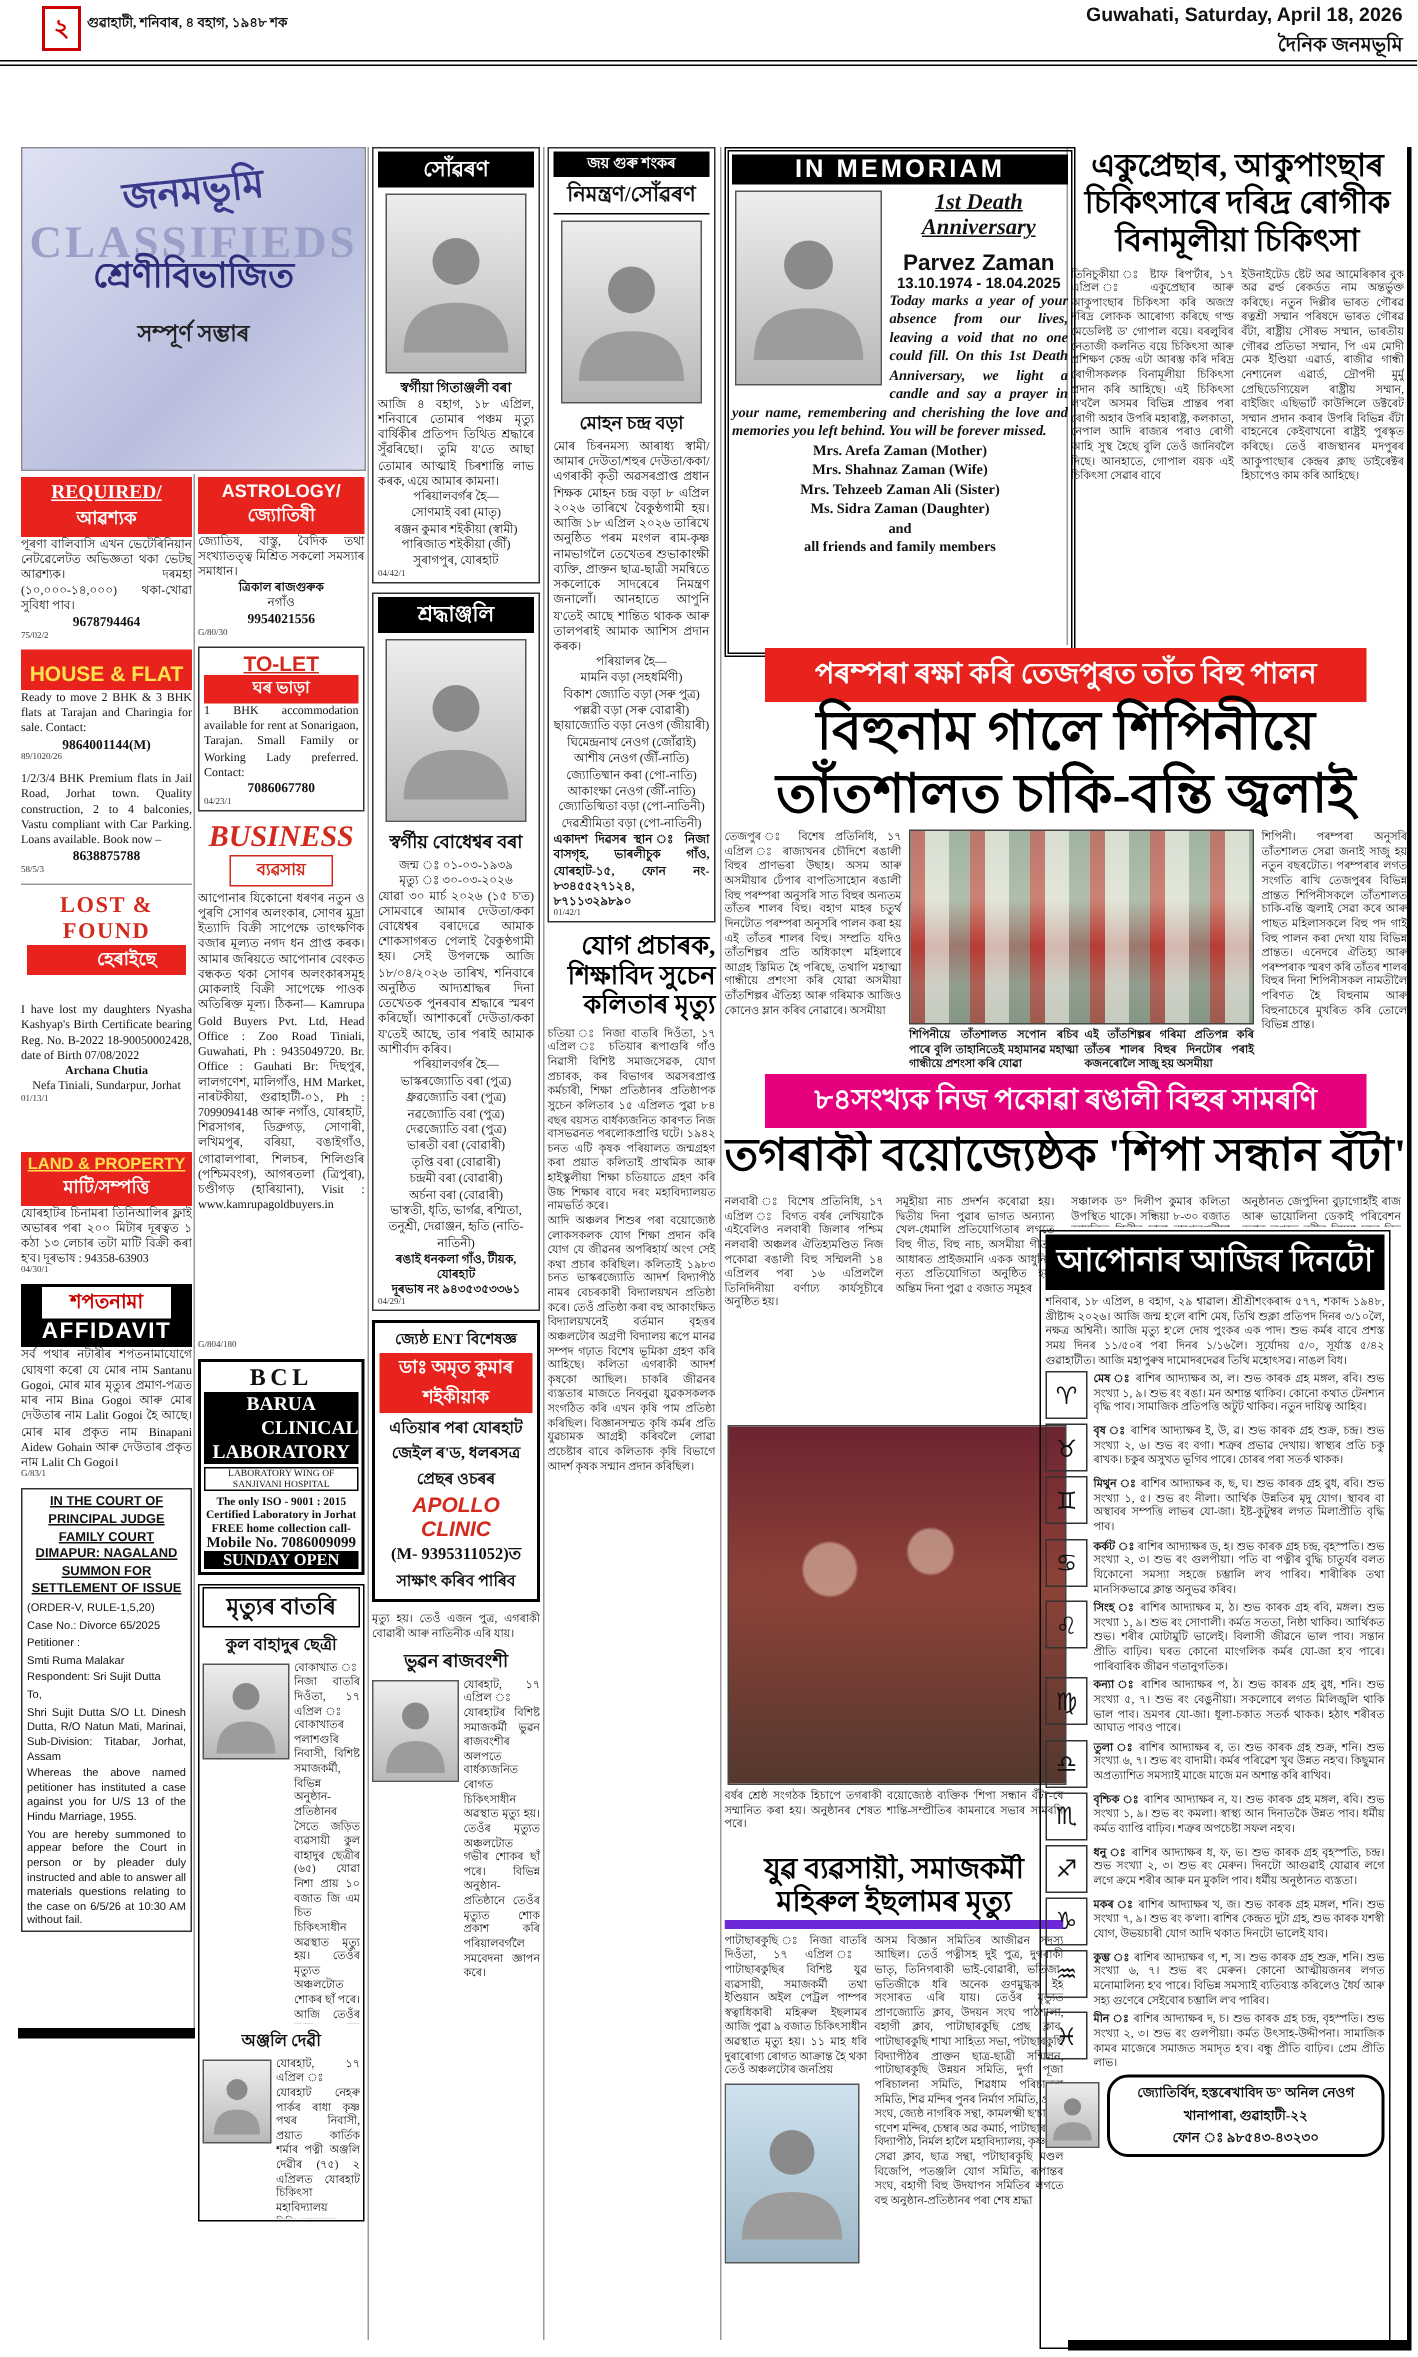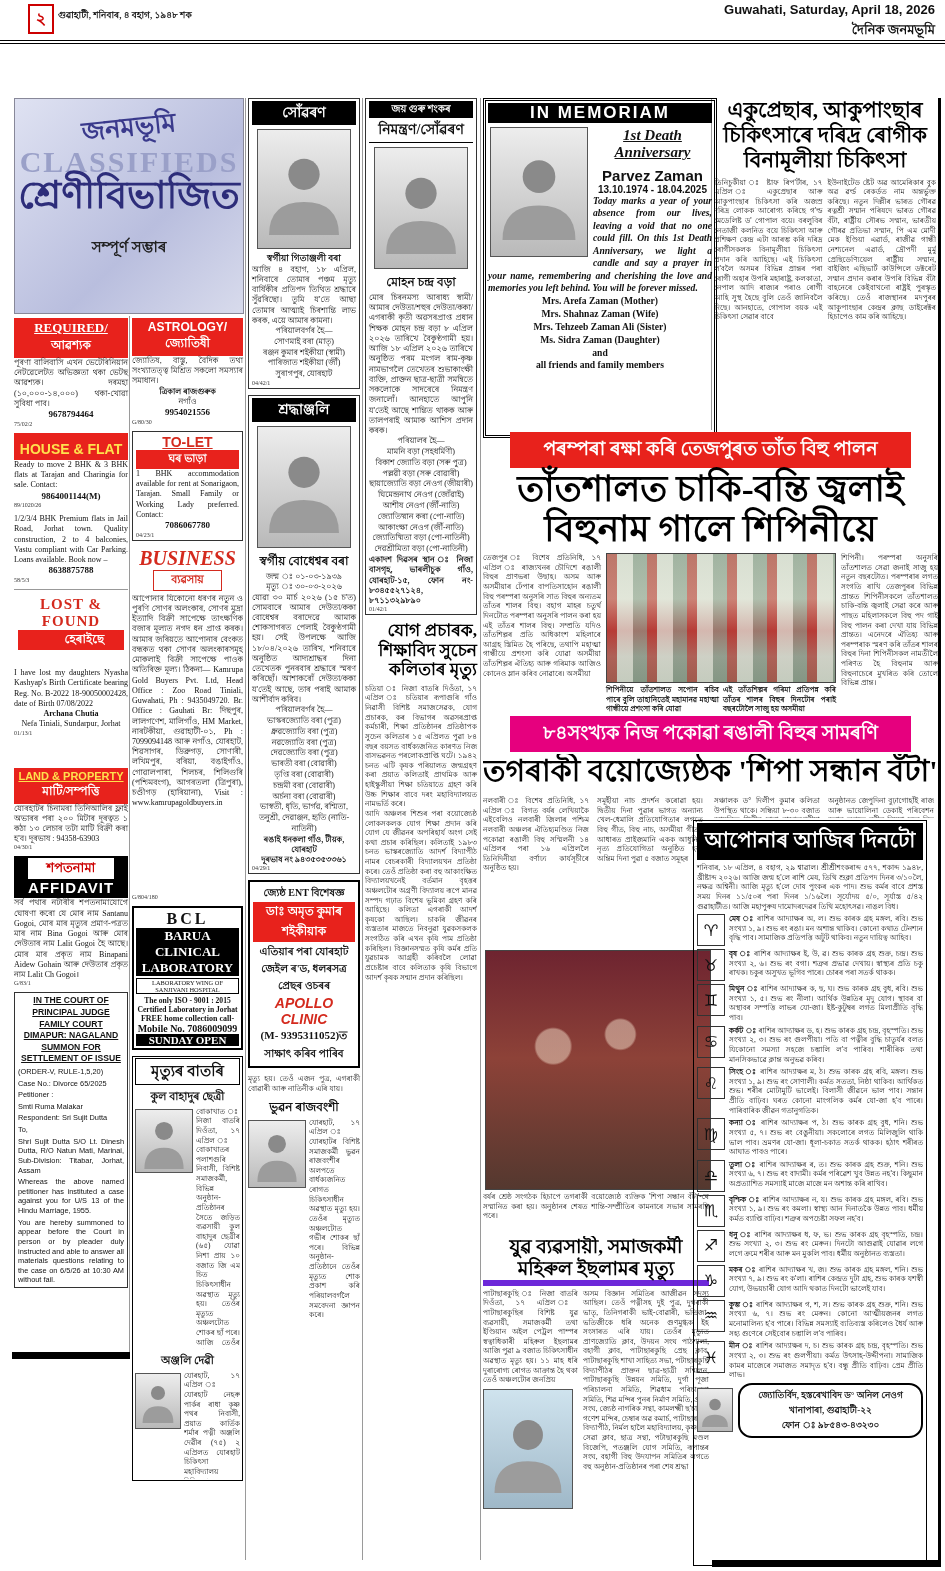--- a/index.html
+++ b/index.html
@@ -56,21 +56,21 @@
   <div class="vrule" style="left:362px;top:98px;height:1462px;"></div>
   <div class="vrule" style="left:480px;top:98px;height:1462px;"></div>
   <div class="vrule" style="left:711px;top:98px;height:332px;"></div>
   <div class="abs" style="left:938px;top:98px;width:3px;height:1462px;background:#000;"></div>
   <div class="abs" style="left:12px;top:1352px;width:118px;height:7px;background:#000;"></div>
   <div class="abs" style="left:712px;top:1560px;width:229px;height:7px;background:#000;"></div>
 
   <div class="abs" style="left:14px;top:98px;width:228px;height:214px;background:linear-gradient(135deg,#dfe2f2,#b9bede 60%,#d8dbec);border:1px solid #889;">
     <div class="c" style="font-size:26px;font-weight:bold;color:#3a3a8c;margin-top:8px;transform:rotate(-6deg);">জনমভূমি</div>
     <div class="c" style="font-size:30px;font-weight:bold;color:#9aa0c8;letter-spacing:2px;margin-top:-6px;">CLASSIFIEDS</div>
-    <div class="c" style="font-size:38px;font-weight:bold;color:#2d2d7a;margin-top:-14px;">শ্ৰেণীবিভাজিত</div>
+    <div class="c" style="font-size:23px;font-weight:bold;color:#2d2d7a;margin-top:-14px;">শ্ৰেণীবিভাজিত</div>
     <div class="c b" style="font-size:15px;color:#222;margin-top:6px;">সম্পূৰ্ণ সম্ভাৰ</div>
   </div>
 
   <div class="abs" style="left:14px;top:318px;width:114px;">
     <div class="sec">
       <div class="redbox c" style="padding:2px 0;">
         <div class="b u" style="font-size:13px;">REQUIRED/</div>
         <div class="b" style="font-size:12px;">আৱশ্যক</div>
       </div>
       <div class="t8 j">পূৰণা বালিবাসি এখন ভেটেৰিনিয়ান নেটৱেলেটত অভিজ্ঞতা থকা ভেটছ আৱশ্যক। দৰমহা (১০,০০০-১৪,০০০) থকা-খোৱা সুবিধা পাব।</div>
@@ -171,21 +171,21 @@
     <div class="sec">
       <div class="c b" style="color:#d42a1e;font-size:20px;font-style:italic;">BUSINESS</div>
       <div class="c b" style="color:#d42a1e;font-size:11px;border:1px solid #d42a1e;width:60%;margin:0 auto 3px;">ব্যৱসায়</div>
       <div class="t8 j" style="height:300px;overflow:hidden;">আপোনাৰ যিকোনো ধৰণৰ নতুন ও পুৰণি সোণৰ অলংকাৰ, সোণৰ মুদ্ৰা ইত্যাদি বিক্ৰী সাপেক্ষে তাৎক্ষণিক বজাৰ মূল্যত নগদ ধন প্ৰাপ্ত কৰক। আমাৰ জৰিয়তে আপোনাৰ বেংকত বন্ধকত থকা সোণৰ অলংকাৰসমূহ মোকলাই বিক্ৰী সাপেক্ষে পাওক অতিৰিক্ত মূল্য। ঠিকনা— Kamrupa Gold Buyers Pvt. Ltd, Head Office : Zoo Road Tiniali, Guwahati, Ph : 9435049720. Br. Office : Gauhati Br: দিছপুৰ, লালগণেশ, মালিগাঁও, HM Market, নাৰটকীয়া, গুৱাহাটী-০১, Ph : 7099094148 আৰু নগাঁও, যোৰহাট, শিৱসাগৰ, ডিব্ৰুগড়, সোণাৰী, লখিমপুৰ, বৰিয়া, বঙাইগাঁও, গোৱালপাৰা, শিলচৰ, শিলিগুৰি (পশ্চিমবংগ), আগৰতলা (ত্ৰিপুৰা), চণ্ডীগড় (হাৰিয়ানা), Visit : www.kamrupagoldbuyers.in</div>
       <div class="code">G/804/180</div>
     </div>
 
     <div class="sec" style="border:2px solid #000;padding:2px;text-align:center;">
       <div class="b" style="font-size:16px;letter-spacing:3px;">BCL</div>
       <div class="blkbar b" style="font-size:13px;">BARUA</div>
-      <div class="blkbar b" style="font-size:13px;">CLINICAL</div>
+      <div class="blkbar b" style="font-size:13px;text-align:right;">CLINICAL</div>
       <div class="blkbar b" style="font-size:13px;">LABORATORY</div>
       <div style="font-size:6.4px;border:1px solid #000;margin:2px 0;">LABORATORY WING OF SANJIVANI HOSPITAL</div>
       <div class="b" style="font-size:7.6px;">The only ISO - 9001 : 2015 Certified Laboratory in Jorhat</div>
       <div class="b" style="font-size:8px;">FREE home collection call-</div>
       <div class="b" style="font-size:10px;">Mobile No. 7086009099</div>
       <div class="blkbar b" style="font-size:11px;">SUNDAY OPEN</div>
     </div>
 
     <div style="border:1px solid #000;padding:1px 2px;">
       <div class="c b" style="font-size:15px;border:1px solid #000;margin-bottom:3px;">মৃত্যুৰ বাতৰি</div>
@@ -342,29 +342,29 @@
   <div class="abs" style="left:714px;top:98px;width:222px;height:330px;overflow:hidden;">
     <div class="c hl" style="font-size:21px;line-height:1.2;">একুপ্ৰেছাৰ, আকুপাংছাৰ চিকিৎসাৰে দৰিদ্ৰ ৰোগীক বিনামূলীয়া চিকিৎসা</div>
     <div style="display:flex;gap:5px;margin-top:4px;">
       <div class="t7 j" style="flex:1;">তিনিচুকীয়া ঃ ষ্টাফ ৰিপ'ৰ্টাৰ, ১৭ এপ্ৰিল ঃ একুপ্ৰেছাৰ আৰু আকুপাংছাৰ চিকিৎসা কৰি অজস্ৰ দৰিদ্ৰ লোকক আৰোগ্য কৰিছে গ'ল্ড মেডেলিষ্ট ড' গোপাল বয়ে। বৰলুবিৰ নেতাজী কলনিত বয়ে চিকিৎসা আৰু প্ৰশিক্ষণ কেন্দ্ৰ এটা আৰম্ভ কৰি দৰিদ্ৰ ৰোগীসকলক বিনামূলীয়া চিকিৎসা প্ৰদান কৰি আহিছে। এই চিকিৎসা ল'বলৈ অসমৰ বিভিন্ন প্ৰান্তৰ পৰা ৰোগী অহাৰ উপৰি মহাৰাষ্ট্ৰ, কলকাতা, নেপাল আদি ৰাজ্যৰ পৰাও ৰোগী আহি সুস্থ হৈছে বুলি তেওঁ জানিবলৈ দিছে। আনহাতে, গোপাল বয়ক এই চিকিৎসা সেৱাৰ বাবে</div>
       <div class="t7 j" style="flex:1;">ইউনাইটেড ষ্টেট অৱ আমেৰিকাৰ বুক অৱ ৱৰ্ল্ড ৰেকৰ্ডত নাম অন্তৰ্ভুক্ত কৰিছে। নতুন দিল্লীৰ ভাৰত গৌৰৱ ৰত্নশ্ৰী সম্মান পৰিষদে ভাৰত গৌৰৱ বঁটা, ৰাষ্ট্ৰীয় সৌৰভ সম্মান, ভাৰতীয় গৌৰৱ প্ৰতিভা সম্মান, পি এম মোদী মেক ইণ্ডিয়া এৱাৰ্ড, ৰাজীৱ গান্ধী নেশ্যনেল এৱাৰ্ড, দ্ৰৌপদী মুৰ্মু প্ৰেছিডেণ্যিয়েল ৰাষ্ট্ৰীয় সম্মান, বাইজিং এছিভাৰ্ট কাউন্সিলে ডক্টৰেট সম্মান প্ৰদান কৰাৰ উপৰি বিভিন্ন বঁটা বাহনেৰে কেইবাখনো ৰাষ্ট্ৰই পুৰস্কৃত কৰিছে। তেওঁ ৰাজস্থানৰ মদপুৰৰ আকুপাংছাৰ কেন্দ্ৰৰ ক্লাছ ডাইৰেক্টৰ হিচাপেও কাম কৰি আহিছে।</div>
     </div>
   </div>
 
   <div class="abs" style="left:483px;top:432px;width:455px;height:282px;overflow:hidden;">
     <div class="strip" style="background:#e8221c;font-size:19px;width:88%;margin:0 auto;padding:2px 0;">পৰম্পৰা ৰক্ষা কৰি তেজপুৰত তাঁত বিহু পালন</div>
+    <div class="c hl" style="font-size:36px;line-height:1.1;">বিহুনাম গালে শিপিনীয়ে</div>
     <div class="c hl" style="font-size:36px;line-height:1.1;margin-top:2px;">তাঁতশালত চাকি-বন্তি জ্বলাই</div>
-    <div class="c hl" style="font-size:36px;line-height:1.1;">বিহুনাম গালে শিপিনীয়ে</div>
     <div style="display:flex;gap:5px;margin-top:4px;">
       <div class="t7 j" style="flex:0 0 118px;">তেজপুৰ ঃ বিশেষ প্ৰতিনিধি, ১৭ এপ্ৰিল ঃ ৰাজ্যখনৰ চৌদিশে ৰঙালী বিহুৰ প্ৰাণভৰা উছাহ। অসম আৰু অসমীয়াৰ ঢেঁপাৰ বাপতিসাহোন ৰঙালী বিহু পৰম্পৰা অনুসৰি সাত বিহুৰ অন্যতম তাঁতৰ শালৰ বিহু। বহাগ মাহৰ চতুৰ্থ দিনটোত পৰম্পৰা অনুসৰি পালন কৰা হয় এই তাঁতৰ শালৰ বিহু। সম্প্ৰতি যদিও তাঁতশিল্পৰ প্ৰতি অধিকাংশ মহিলাৰে আগ্ৰহ স্তিমিত হৈ পৰিছে, তথাপি মহাত্মা গান্ধীয়ে প্ৰশংসা কৰি যোৱা অসমীয়া তাঁতশিল্পৰ ঐতিহ্য আৰু গৰিমাক আজিও কোনেও ম্লান কৰিব নোৱাৰে। অসমীয়া</div>
       <div style="flex:0 0 228px;">
         <div class="weave" style="width:228px;height:128px;"></div>
         <div style="display:flex;gap:4px;margin-top:2px;">
           <div class="t7 j b" style="flex:1;">শিপিনীয়ে তাঁতশালত সপোন ৰচিব পাৰে বুলি তাহানিতেই মহামানৱ মহাত্মা গান্ধীয়ে প্ৰশংসা কৰি যোৱা</div>
-          <div class="t7 j b" style="flex:1;">এই তাঁতশিল্পৰ গৰিমা প্ৰতিপন্ন কৰি তাঁতৰ শালৰ বিহুৰ দিনটোৰ পৰাই বছৰটোলৈ সাজু হয় অসমীয়া</div>
+          <div class="t7 j b" style="flex:1;">এই তাঁতশিল্পৰ গৰিমা প্ৰতিপন্ন কৰি তাঁতৰ শালৰ বিহুৰ দিনটোৰ পৰাই কজনৰোলৈ সাজু হয় অসমীয়া</div>
         </div>
       </div>
       <div class="t7 j" style="flex:1;">শিপিনী। পৰম্পৰা অনুসৰি তাঁতশালত সেৱা জনাই সাজু হয় নতুন বছৰটোত। পৰম্পৰাৰ লগত সংগতি ৰাখি তেজপুৰৰ বিভিন্ন প্ৰান্তত শিপিনীসকলে তাঁতশালত চাকি-বন্তি জ্বলাই সেৱা কৰে আৰু পাছত মহিলাসকলে বিহু পদ গাই বিহু পালন কৰা দেখা যায় বিভিন্ন প্ৰান্তত। এনেদৰে ঐতিহ্য আৰু পৰম্পৰাক স্মৰণ কৰি তাঁতৰ শালৰ বিহুৰ দিনা শিপিনীসকল নামতীলৈ পৰিণত হৈ বিহুনাম আৰু বিহুনাচেৰে মুখৰিত কৰি তোলে বিভিন্ন প্ৰান্ত।</div>
     </div>
   </div>
 
   <div class="abs" style="left:483px;top:716px;width:455px;">
     <div class="strip" style="background:#e6007e;font-size:19px;width:88%;margin:0 auto;padding:2px 0;">৮৪সংখ্যক নিজ পকোৱা ৰঙালী বিহুৰ সামৰণি</div>
     <div class="c hl" style="font-size:30px;line-height:1.15;margin-top:2px;white-space:nowrap;overflow:hidden;">তগৰাকী বয়োজ্যেষ্ঠক 'শিপা সন্ধান বঁটা' প্ৰদান</div>
   </div>

